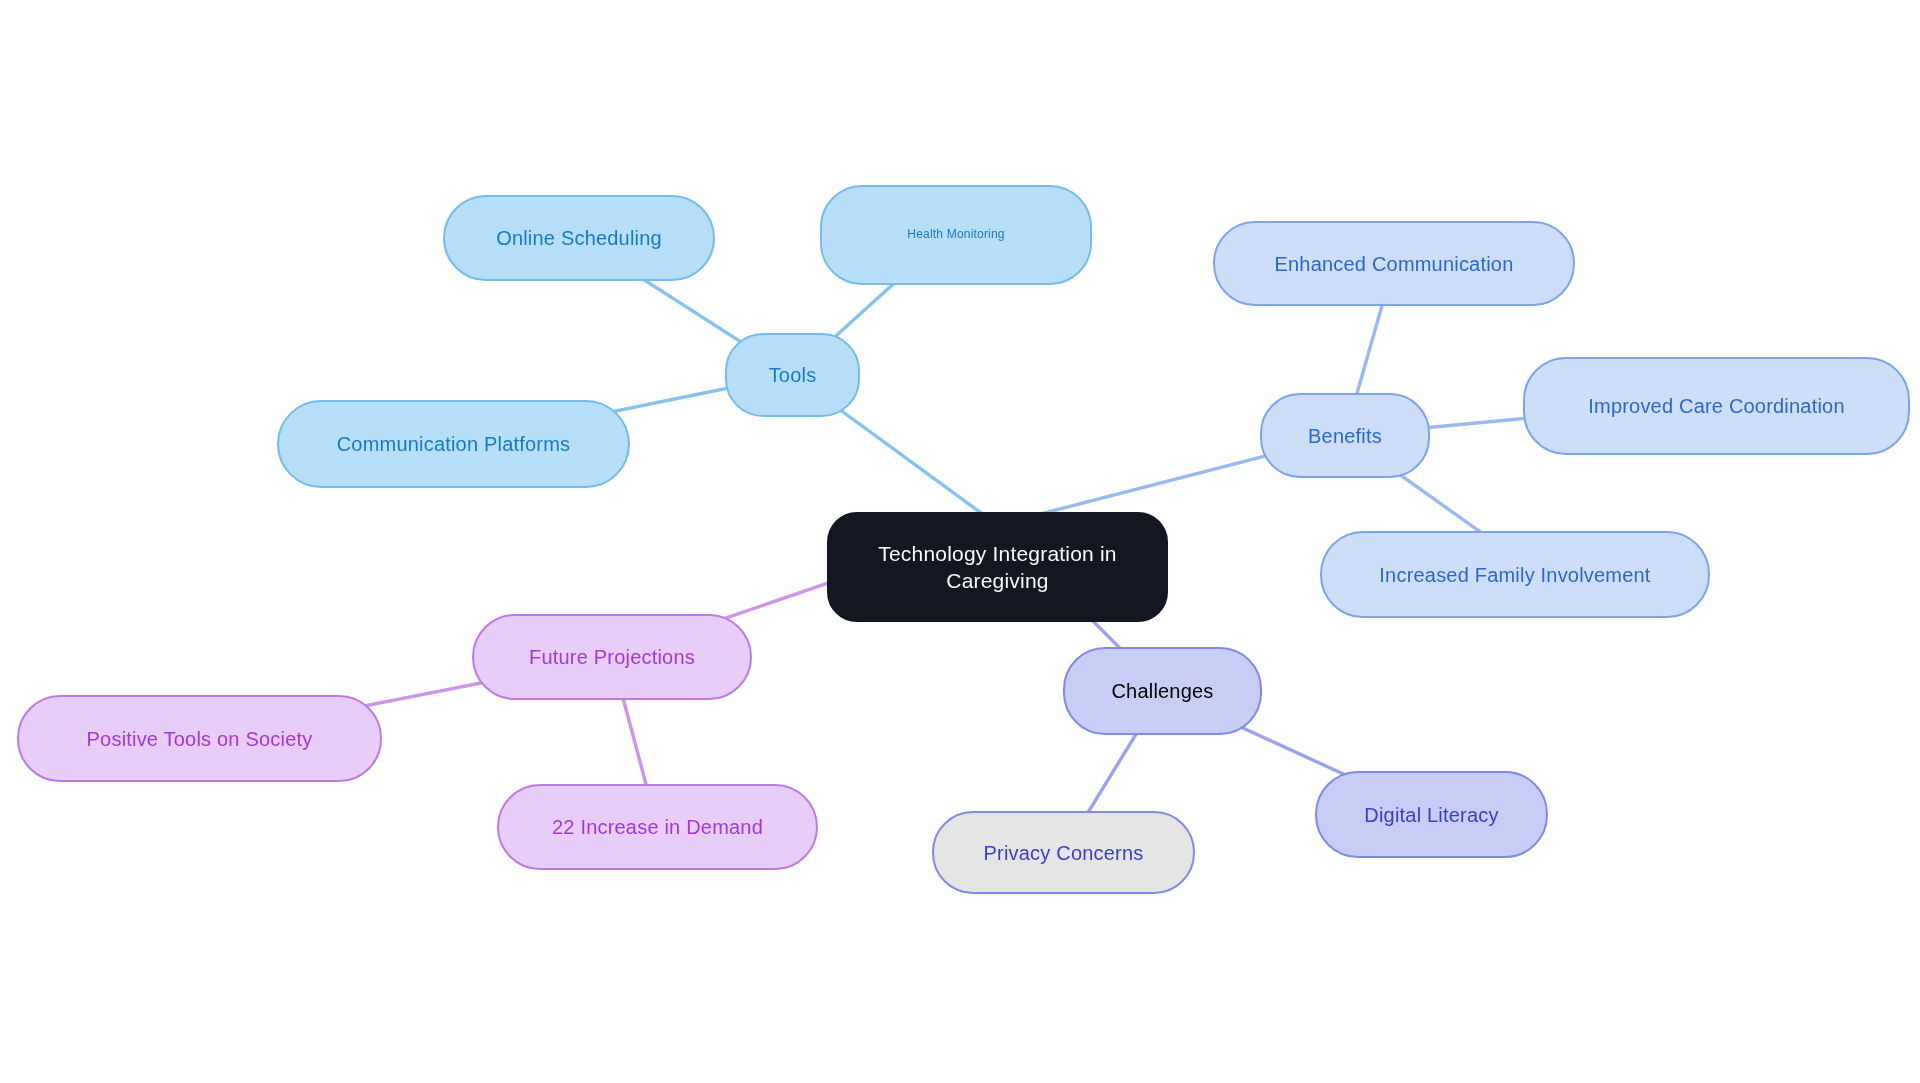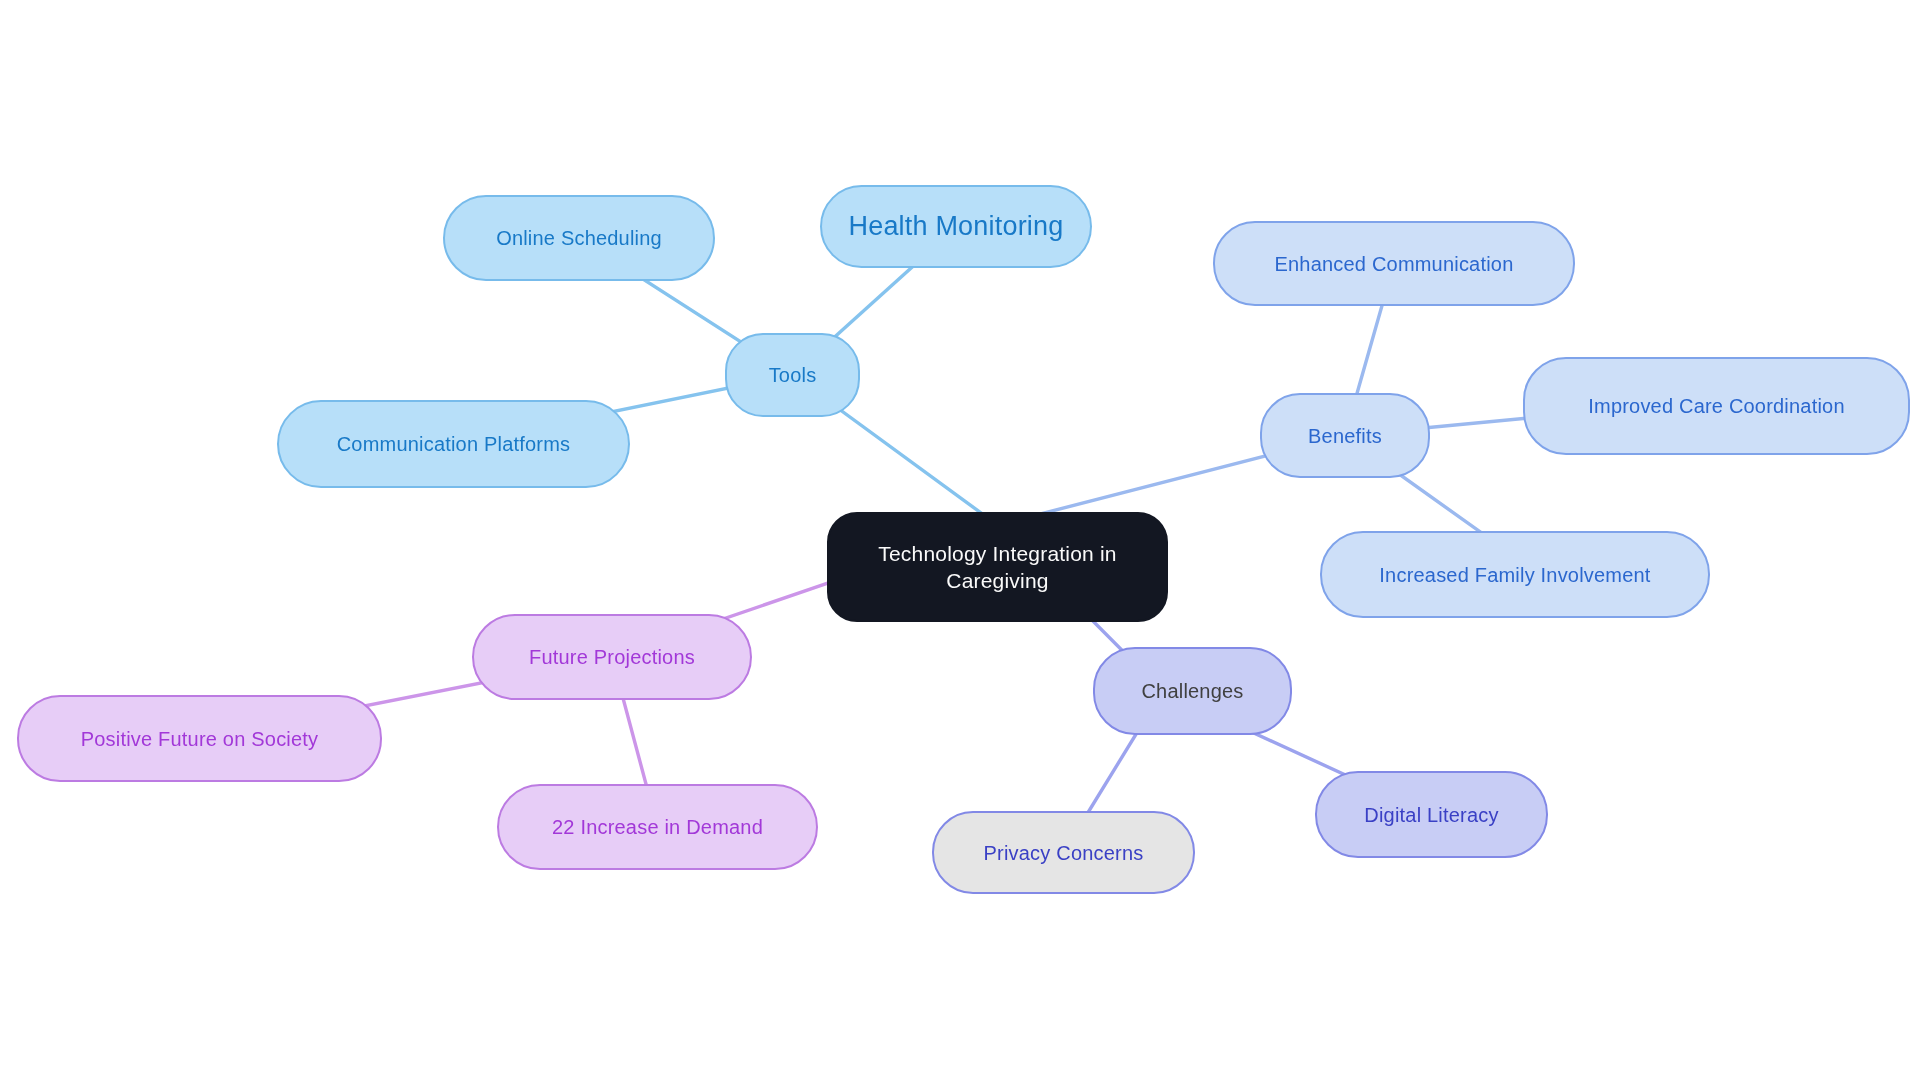--- a/index.html
+++ b/index.html
@@ -69,50 +69,50 @@
   <div class="nodes-layer" id="nodes-layer">
       <div class="mm-node" style="left: 827px; top: 470px; width: 341px; height: 110px; border-radius: 30px; background: rgb(19, 23, 34); border: 2px solid rgb(19, 23, 34); color: rgb(250, 250, 250); font-size: 21px; margin-top: 42px;">
     <span class="mm-label">Technology Integration in Caregiving</span>
   </div>
       <div class="mm-node" style="left: 725px; top: 333px; width: 135px; height: 84px; border-radius: 38px; background: rgb(183, 223, 249); border: 2px solid rgb(119, 187, 235); color: rgb(24, 121, 199); font-size: 20px;">
     <span class="mm-label">Tools</span>
   </div>
       <div class="mm-node" style="left: 443px; top: 195px; width: 272px; height: 86px; border-radius: 43px; background: rgb(183, 223, 249); border: 2px solid rgb(119, 187, 235); color: rgb(24, 121, 199); font-size: 20px;">
     <span class="mm-label">Online Scheduling</span>
   </div>
-      <div class="mm-node" style="left: 820px; top: 185px; width: 272px; height: 83px; border-radius: 42px; background: rgb(183, 223, 249); border: 2px solid rgb(119, 187, 235); color: rgb(24, 121, 199); font-size: 27px;">
+      <div class="mm-node" style="left: 820px; top: 185px; width: 272px; height: 100px; border-radius: 42px; background: rgb(183, 223, 249); border: 2px solid rgb(119, 187, 235); color: rgb(24, 121, 199); font-size: 12px;">
     <span class="mm-label">Health Monitoring</span>
   </div>
       <div class="mm-node" style="left: 277px; top: 400px; width: 353px; height: 88px; border-radius: 44px; background: rgb(183, 223, 249); border: 2px solid rgb(119, 187, 235); color: rgb(24, 121, 199); font-size: 20px;">
     <span class="mm-label">Communication Platforms</span>
   </div>
       <div class="mm-node" style="left: 1260px; top: 393px; width: 170px; height: 85px; border-radius: 40px; background: rgb(205, 223, 248); border: 2px solid rgb(127, 163, 234); color: rgb(43, 103, 206); font-size: 20px;">
     <span class="mm-label">Benefits</span>
   </div>
       <div class="mm-node" style="left: 1213px; top: 221px; width: 362px; height: 85px; border-radius: 42px; background: rgb(205, 223, 248); border: 2px solid rgb(127, 163, 234); color: rgb(43, 103, 206); font-size: 20px;">
     <span class="mm-label">Enhanced Communication</span>
   </div>
       <div class="mm-node" style="left: 1523px; top: 357px; width: 387px; height: 98px; border-radius: 43px; background: rgb(205, 223, 248); border: 2px solid rgb(127, 163, 234); color: rgb(43, 103, 206); font-size: 20px;">
     <span class="mm-label">Improved Care Coordination</span>
   </div>
       <div class="mm-node" style="left: 1320px; top: 531px; width: 390px; height: 87px; border-radius: 43px; background: rgb(205, 223, 248); border: 2px solid rgb(127, 163, 234); color: rgb(43, 103, 206); font-size: 20px;">
     <span class="mm-label">Increased Family Involvement</span>
   </div>
-      <div class="mm-node" style="left: 1093px; top: 647px; width: 199px; height: 88px; border-radius: 42px; background: rgb(200, 205, 245); border: 2px solid rgb(130, 137, 230); color: #404040; font-size: 20px;">
+      <div class="mm-node" style="left: 1063px; top: 647px; width: 199px; height: 88px; border-radius: 42px; background: rgb(200, 205, 245); border: 2px solid rgb(130, 137, 230); color: #000000; font-size: 20px;">
     <span class="mm-label">Challenges</span>
   </div>
       <div class="mm-node" style="left: 932px; top: 811px; width: 263px; height: 83px; border-radius: 41px; background: #e5e5e5; border: 2px solid rgb(130, 137, 230); color: rgb(58, 64, 197); font-size: 20px;">
     <span class="mm-label">Privacy Concerns</span>
   </div>
       <div class="mm-node" style="left: 1315px; top: 771px; width: 233px; height: 87px; border-radius: 43px; background: rgb(200, 205, 245); border: 2px solid rgb(130, 137, 230); color: rgb(58, 64, 197); font-size: 20px;">
     <span class="mm-label">Digital Literacy</span>
   </div>
       <div class="mm-node" style="left: 472px; top: 614px; width: 280px; height: 86px; border-radius: 43px; background: rgb(231, 205, 247); border: 2px solid rgb(188, 123, 226); color: rgb(162, 56, 216); font-size: 20px;">
     <span class="mm-label">Future Projections</span>
   </div>
       <div class="mm-node" style="left: 17px; top: 695px; width: 365px; height: 87px; border-radius: 43px; background: rgb(231, 205, 247); border: 2px solid rgb(188, 123, 226); color: rgb(162, 56, 216); font-size: 20px;">
-    <span class="mm-label">Positive Future on Society</span>
+    <span class="mm-label">Positive Tools on Society</span>
   </div>
       <div class="mm-node" style="left: 497px; top: 784px; width: 321px; height: 86px; border-radius: 43px; background: rgb(231, 205, 247); border: 2px solid rgb(188, 123, 226); color: rgb(162, 56, 216); font-size: 20px;">
     <span class="mm-label">22 Increase in Demand</span>
   </div>
     </div>
 </div>
 
 </body></html>

